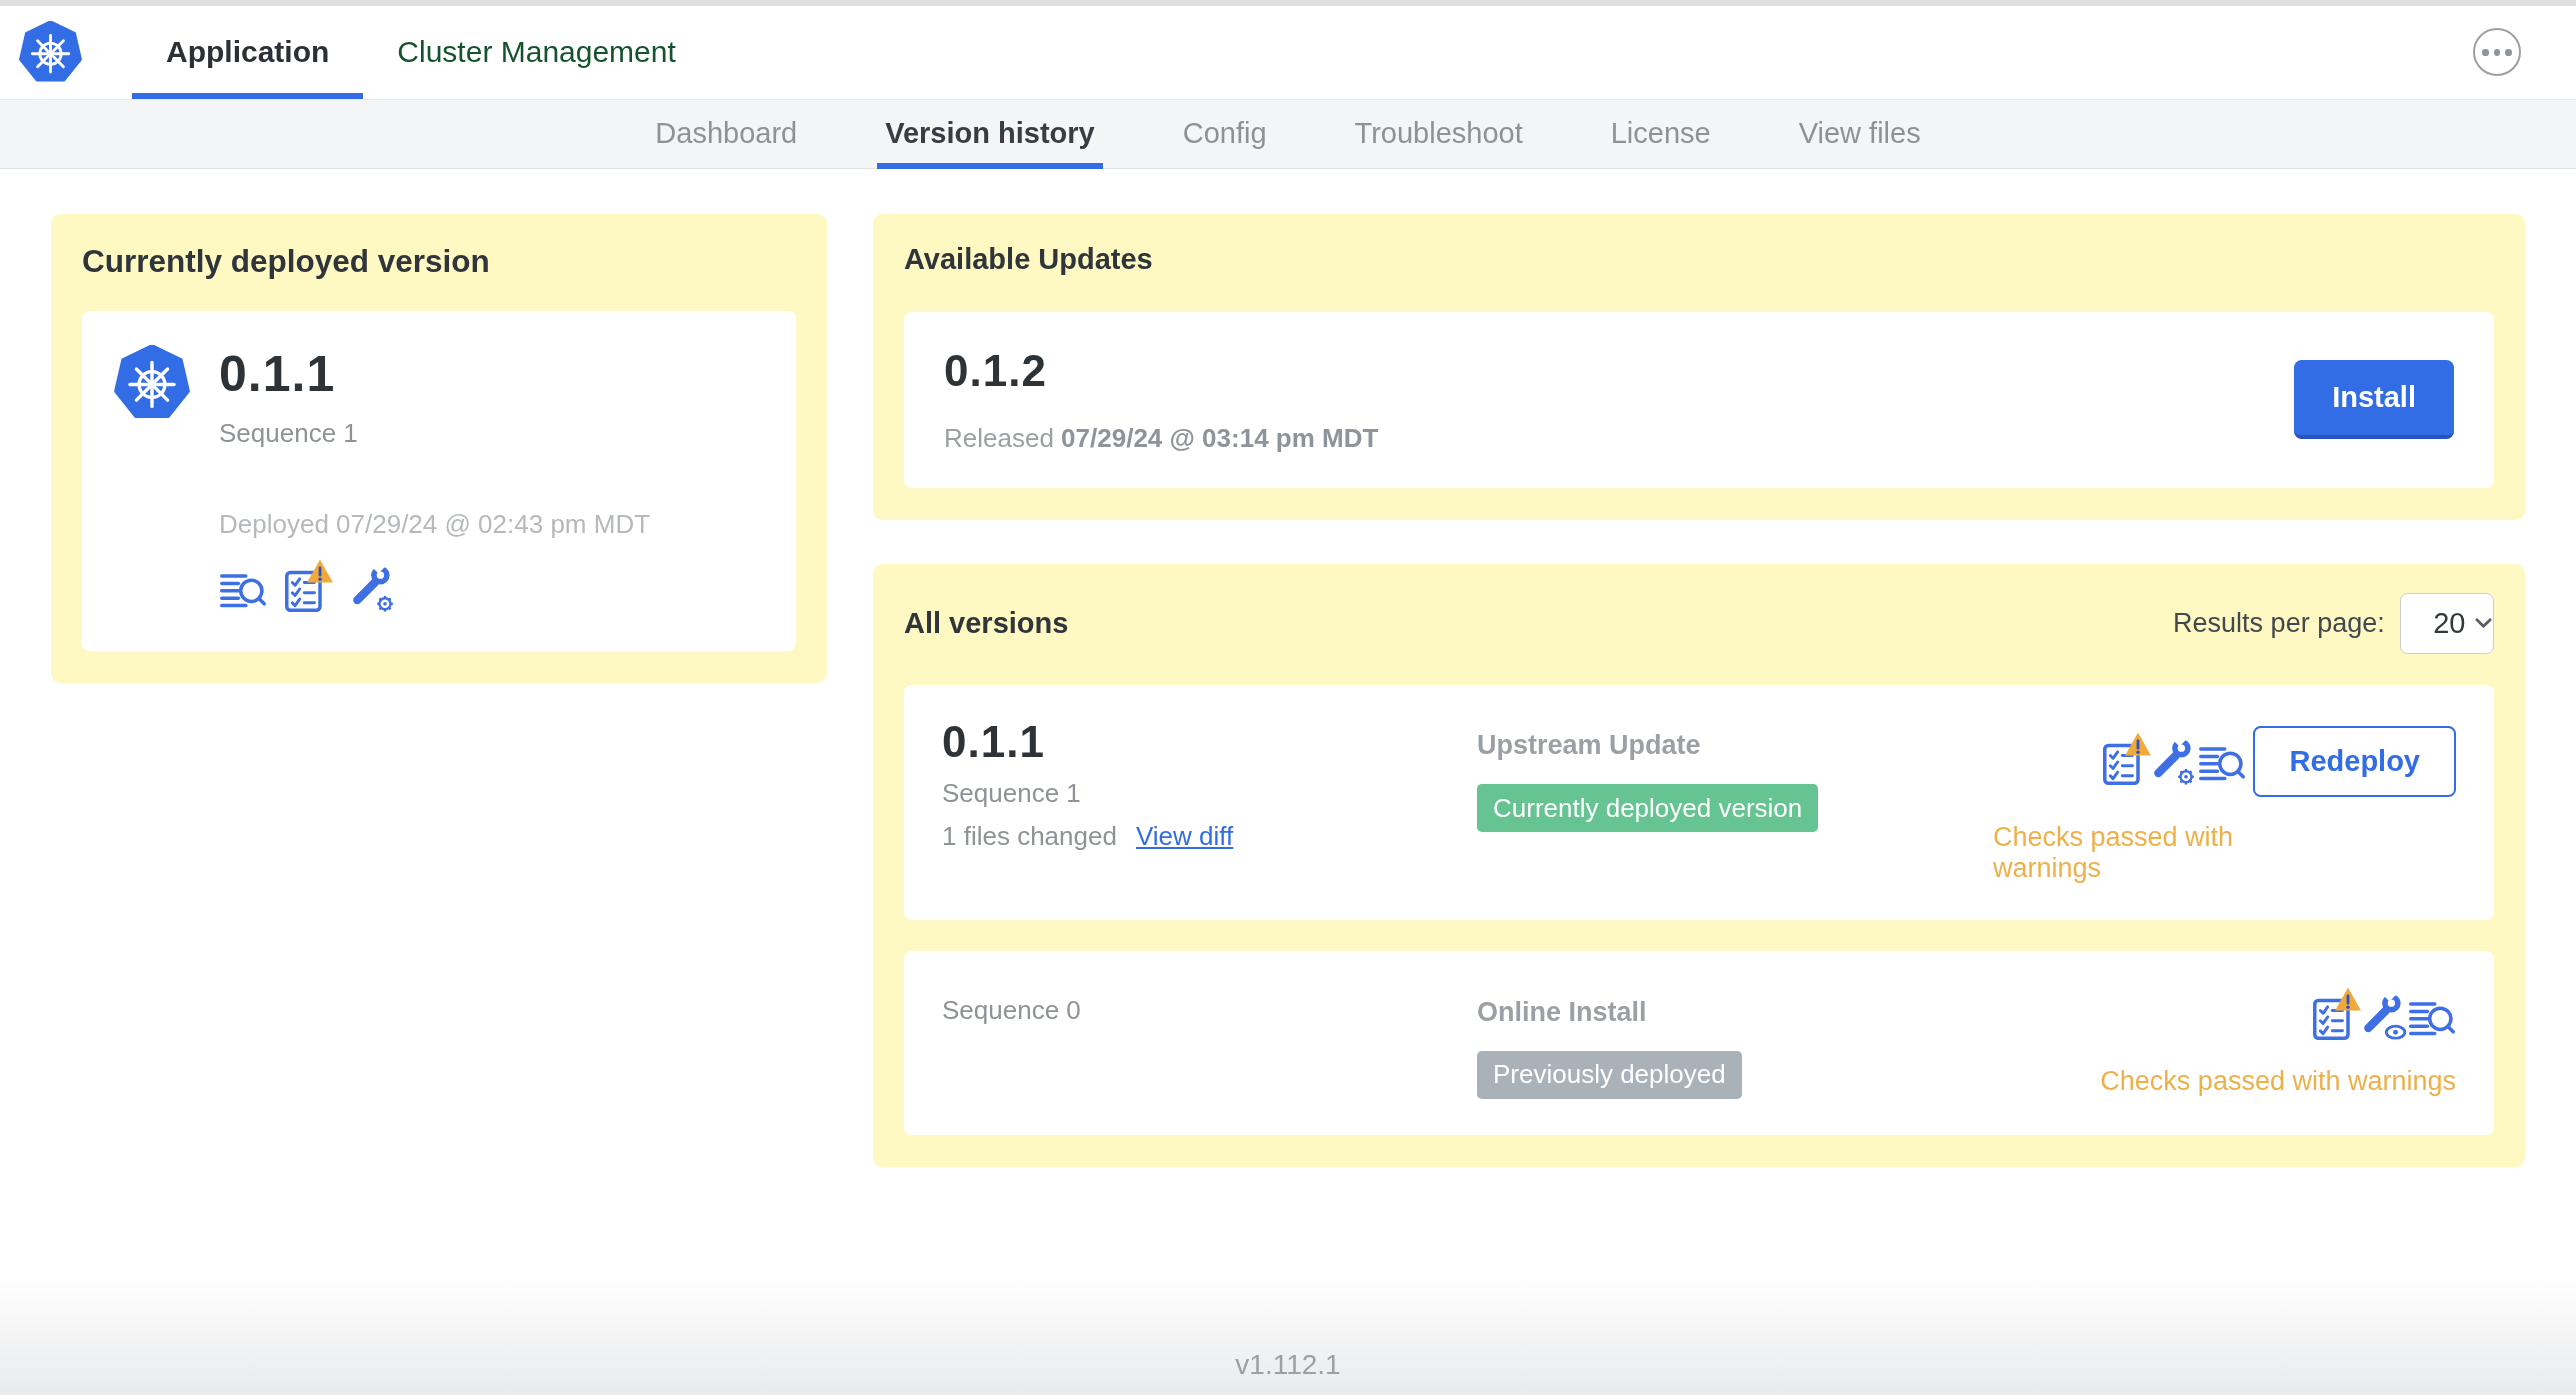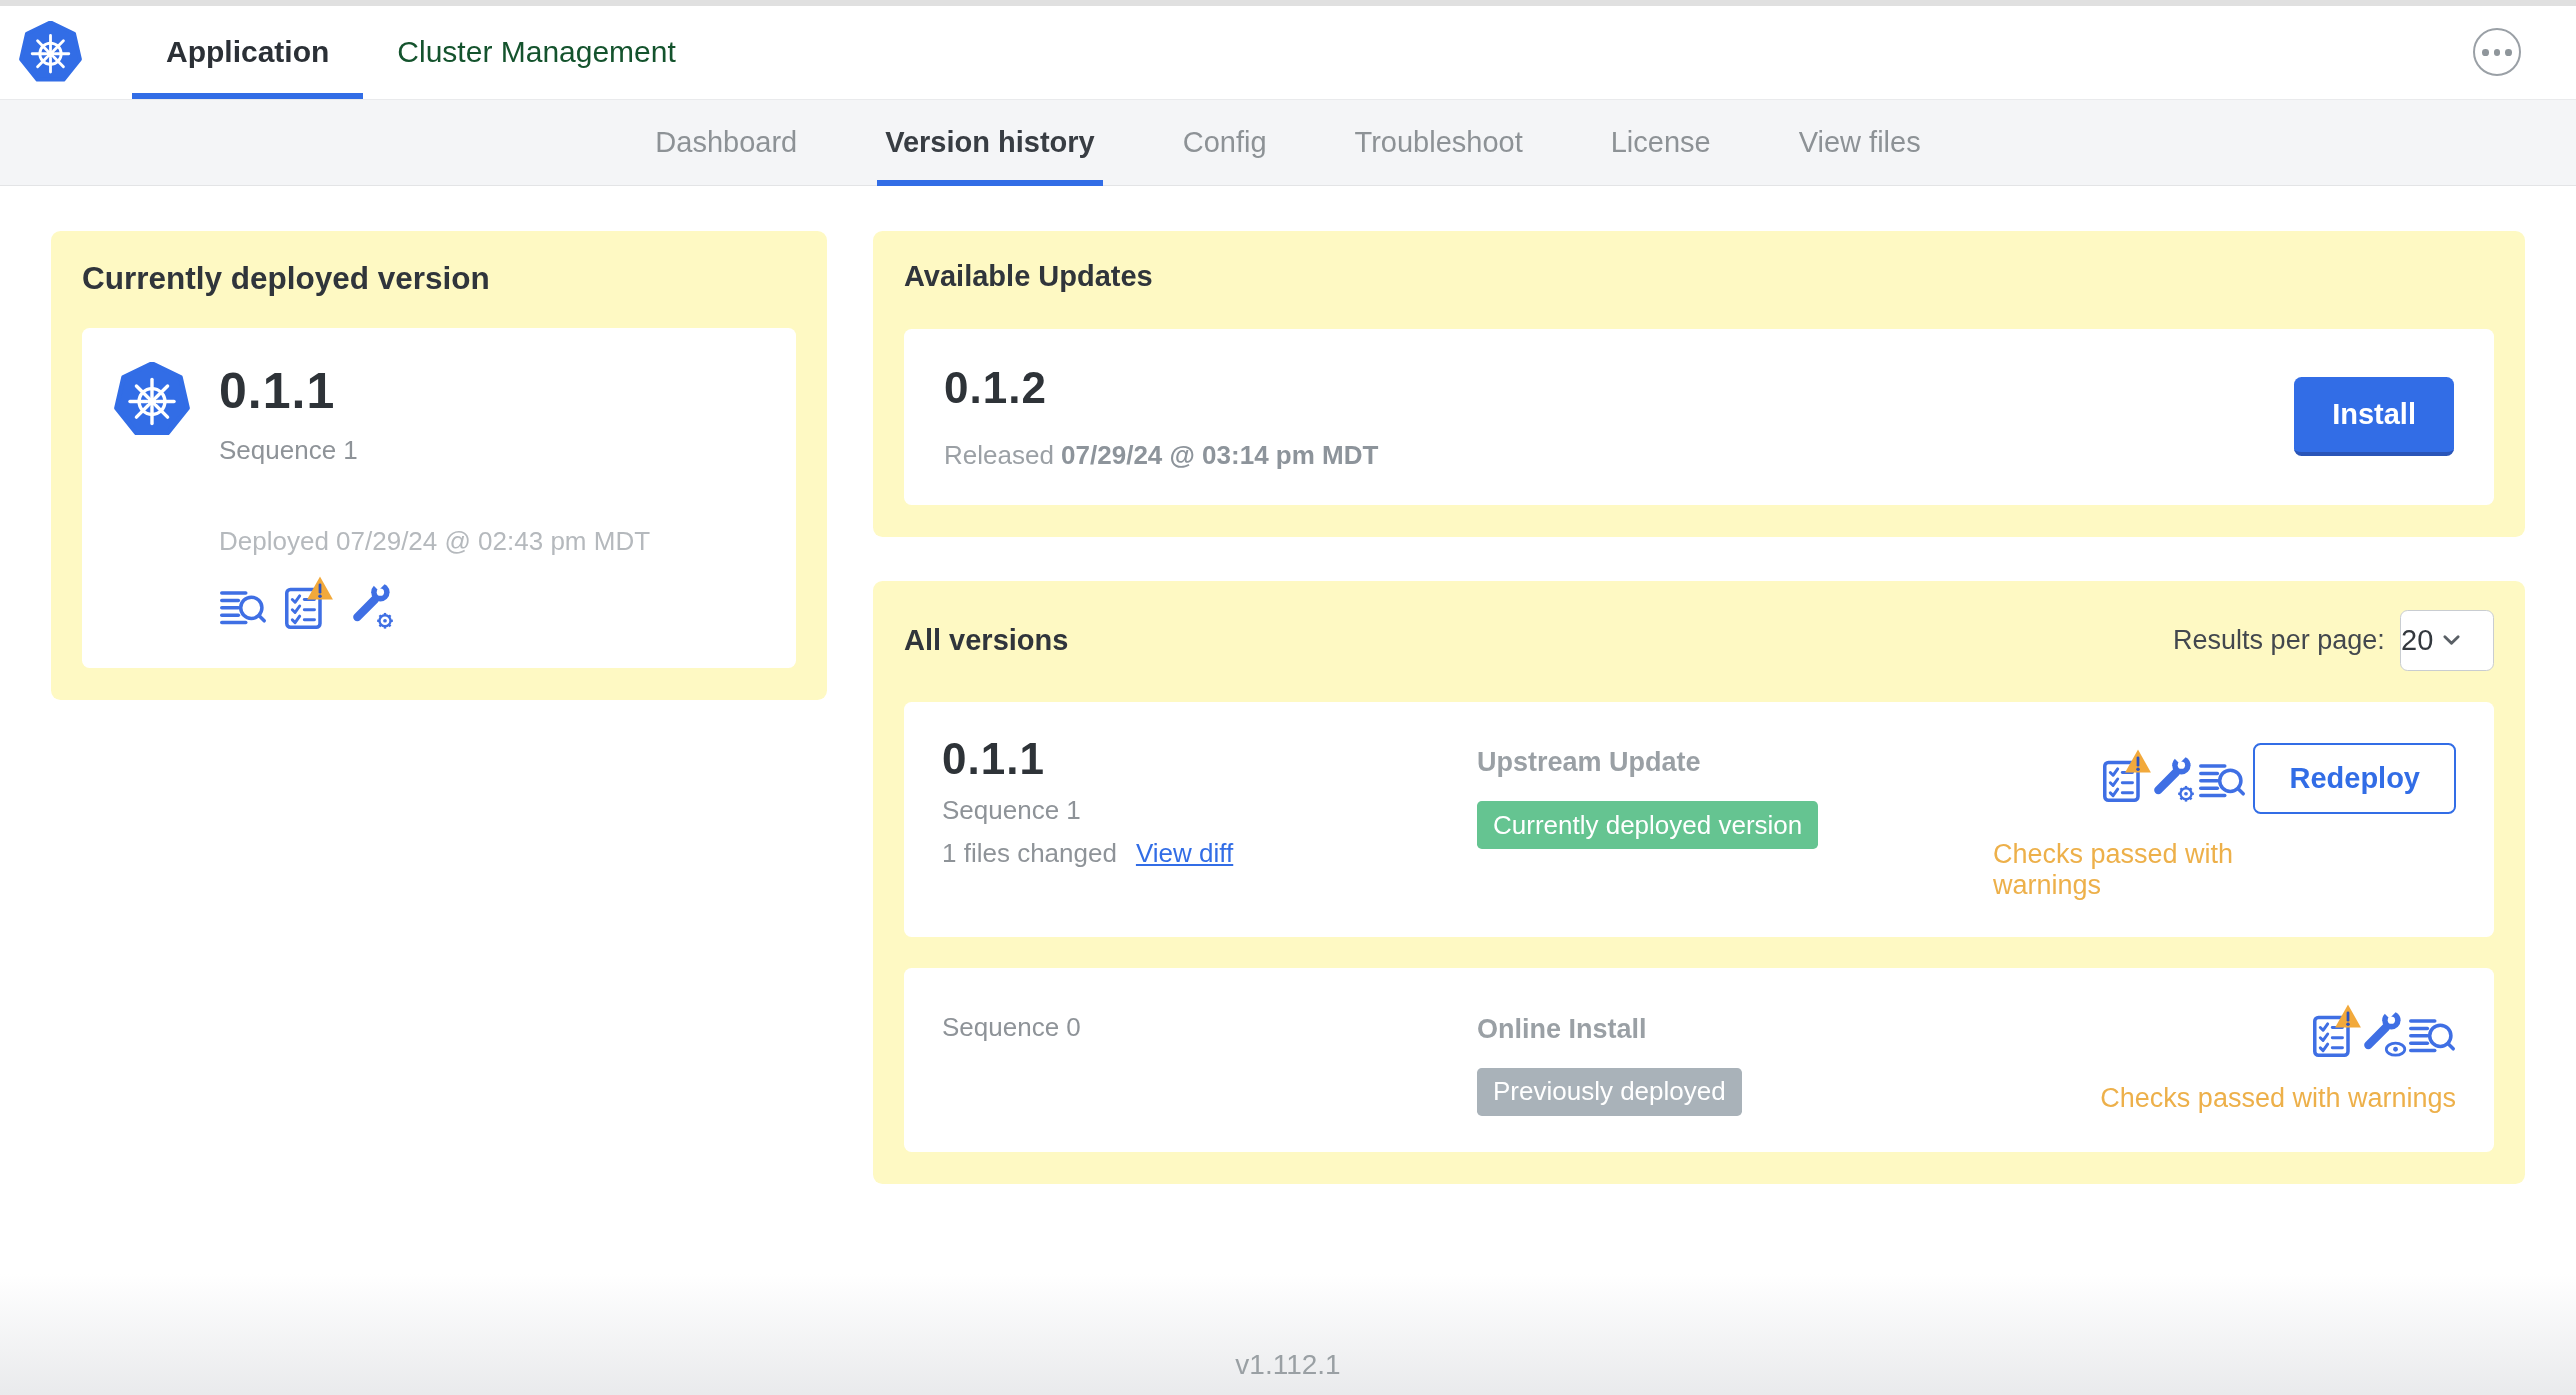--- a/index.html
+++ b/index.html
@@ -15,21 +15,21 @@
   .header { height:93px; background:#fff; display:flex; align-items:stretch; padding:0 38px 0 19px; flex:none; }
   .logo-wrap { align-self:center; width:63px; height:63px; }
   .header-tabs { display:flex; margin-left:50px; }
   .header-tab { display:flex; align-items:center; padding:0 34px; font-size:30px; color:#14532d; position:relative; cursor:pointer; }
   .header-tab.active { font-weight:bold; color:#2b3036; }
   .tab-underline { position:absolute; left:0; right:0; bottom:0; height:5.7px; background:#326de6; }
   .menu-btn { margin-left:auto; margin-right:17px; align-self:center; width:48px; height:48px; border:2.9px solid #9aa0a6; border-radius:50%; display:flex; align-items:center; justify-content:center; gap:4.8px; background:#fff; cursor:pointer; }
   .menu-btn .dot { width:6.7px; height:6.7px; border-radius:50%; background:#8f969b; }
 
   
-  .subnav { height:87px; background:#f4f5f7; border-top:1px solid #e9eaec; border-bottom:1px solid #e3e4e6; display:flex; justify-content:center; flex:none; }
+  .subnav { height:70px; background:#f4f5f7; border-top:1px solid #e9eaec; border-bottom:1px solid #e3e4e6; display:flex; justify-content:center; flex:none; }
   .subnav-tab { display:flex; align-items:center; padding:0 44px; font-size:29px; color:#8d9296; position:relative; cursor:pointer; }
   .subnav-tab.active { color:#383d43; font-weight:bold; }
   .subnav-underline { position:absolute; left:36px; right:36px; bottom:-1px; height:5.7px; background:#326de6; }
 
   
   .main { flex:1; display:flex; gap:46px; padding:45px 51px 0 51px; align-items:flex-start; }
   .card { background:#fef9c3; border-radius:9.5px; padding:29px 31px 32px; }
   .left-col { width:776px; flex:none; }
   .right-col { flex:1; }
 
@@ -46,21 +46,21 @@
   .update-card { background:#fff; border-radius:7.6px; margin-top:36px; padding:34px 40px; display:flex; align-items:center; }
   .mid-version { font-size:44px; font-weight:bold; color:#2e3338; letter-spacing:1px; }
   .released-line { font-size:26px; color:#9ba0a5; margin-top:27px; }
   .released-line b { color:#8d949b; }
   .deploy-btn { margin-left:auto; background:#326de6; border:none; border-bottom:4.8px solid #2a55b8; border-radius:7.6px; color:#fff; font-family:inherit; font-size:29px; font-weight:bold; padding:21px 38px; cursor:pointer; }
 
   .all-versions { margin-top:44px; }
   .av-head { display:flex; align-items:center; }
   .rpp { margin-left:auto; display:flex; align-items:center; }
   .rpp-label { font-size:27px; color:#43484e; }
-  .rpp-select { margin-left:15.3px; width:94px; height:61px; background:#fff; border:1.9px solid #c9cdd1; border-radius:7.6px; display:flex; align-items:center; justify-content:flex-start; gap:8.6px; font-size:29px; color:#33383e; cursor:pointer; }
+  .rpp-select { margin-left:15.3px; width:94px; height:61px; background:#fff; border:1.9px solid #c9cdd1; border-radius:7.6px; display:flex; align-items:center; justify-content:flex-end; gap:8.6px; font-size:29px; color:#33383e; cursor:pointer; }
 
   .version-row { background:#fff; border-radius:7.6px; margin-top:31px; padding:32px 38px 36px; display:flex; }
   .vz1 { width:535px; flex:none; }
   .files-line { font-size:26px; margin-top:11.5px; display:flex; align-items:baseline; }
   .files-text { color:#8e9398; }
   .view-diff { color:#326de6; text-decoration:underline; margin-left:19px; cursor:pointer; }
   .vz2 { width:516px; flex:none; padding-top:13.4px; }
   .src-label { font-size:27px; font-weight:bold; color:#9aa0a5; }
   .badge { display:inline-block; margin-top:23px; font-size:26px; color:#fff; padding:8.6px 16px; border-radius:4.8px; }
   .badge-green { background:#65c491; }

